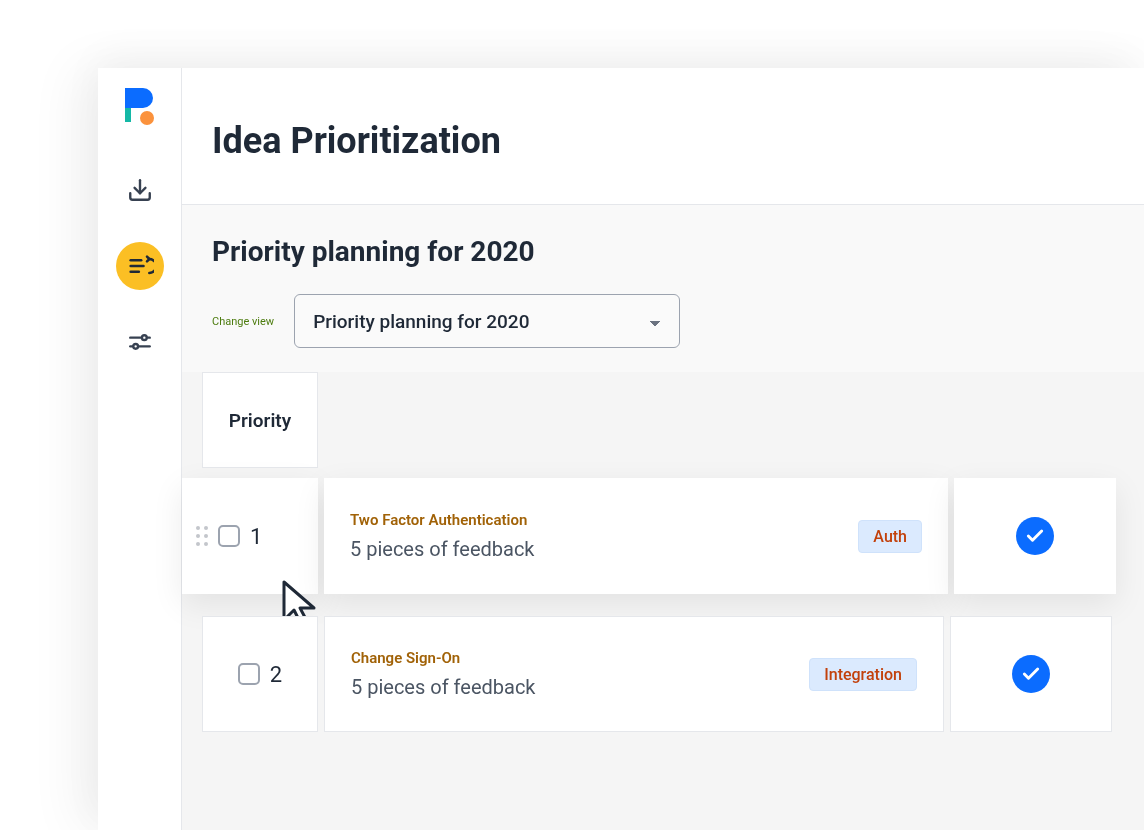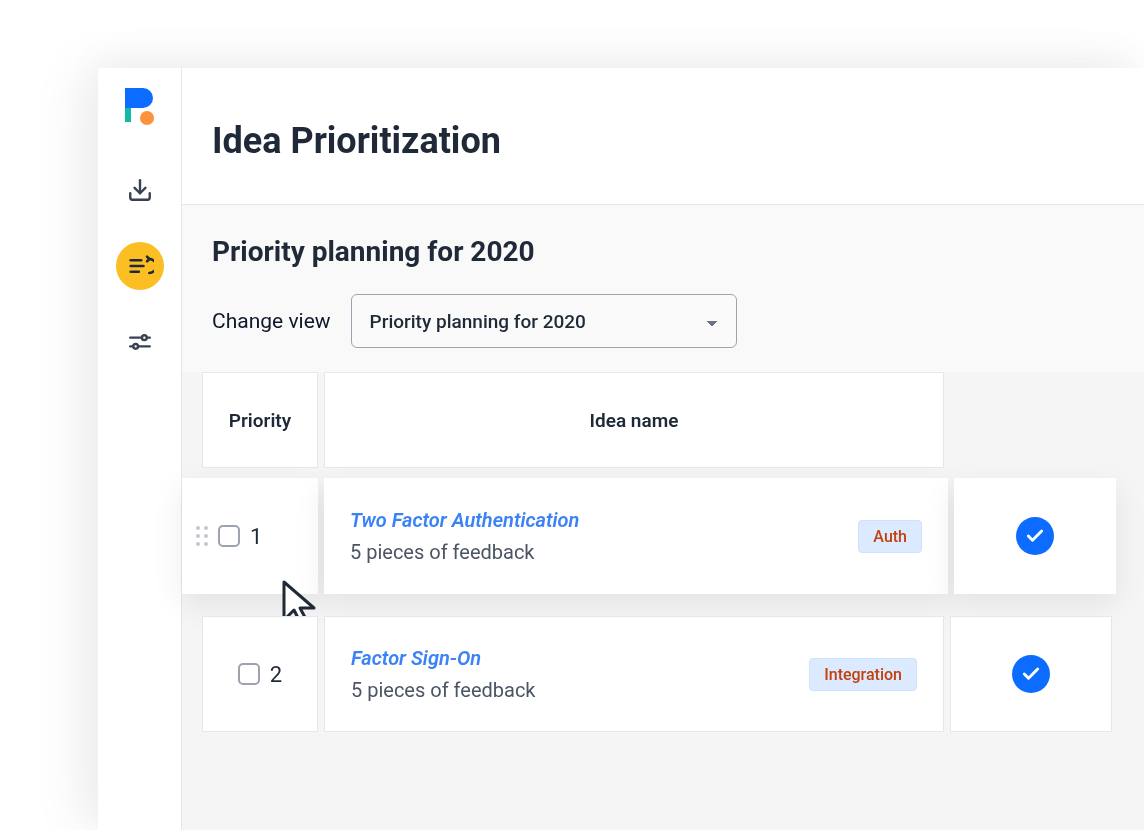--- a/index.html
+++ b/index.html
@@ -74,22 +74,22 @@
       font-weight: 700;
       color: #1f2937;
       margin-bottom: 26px;
     }
     .view-row {
       display: flex;
       align-items: center;
       gap: 20px;
     }
     .view-label {
-      font-size: 21px;
-      color: #0f172a;
+      font-size: 11px;
+      color: #4d7c0f;
     }
     .view-select {
       border: 1px solid #9ca3af;
       border-radius: 6px;
       height: 54px;
       width: 386px;
       display: flex;
       align-items: center;
       justify-content: space-between;
       padding: 0 18px;
@@ -165,21 +165,21 @@
       width: 22px;
       height: 22px;
       border: 2px solid #9ca3af;
       border-radius: 5px;
       cursor: pointer;
     }
     .priority-num { font-size: 22px; color: #1f2937; }
     .td-idea { width: 620px; height: 116px; padding: 0 26px; justify-content: space-between; }
     .td-idea.elevated { width: 624px; box-shadow: 0 10px 30px rgba(0,0,0,0.08); border: none; }
     .idea-text { display: flex; flex-direction: column; gap: 8px; }
-    .idea-title { color: #3b82f6; font-size: 20px; font-weight: 600; cursor: pointer; font-style: italic; }
+    .idea-title { color: #a16207; font-size: 15px; font-weight: 600; cursor: pointer; }
     .idea-sub { color: #4b5563; font-size: 20px; }
     .tag {
       background: #dbeafe;
       border: 1px solid #cfe2fb;
       color: #c2410c;
       font-size: 16px;
       padding: 6px 14px;
       border-radius: 4px;
       font-weight: 500;
     }
@@ -255,21 +255,20 @@
                 <path d="M1 1 L6 6 L11 1" stroke="#6b7280" stroke-width="1" fill="#6b7280"></path>
               </svg>
           </span>
         </div>
       </div>
     </div>
 
     <div class="table-area">
       <div class="table-header-row">
         <div class="th-cell th-priority">Priority</div>
-        <div class="th-cell th-idea">Idea name</div>
       </div>
 
       <div class="table-body">
 
         <div class="table-row elevated" style="position: relative;">
           <div class="td-cell td-priority elevated">
             <div class="drag-handle">
               <span></span>
                 <span></span>
                 <span></span>
@@ -301,21 +300,21 @@
           </div>
         </div>
 
         <div class="table-row">
           <div class="td-cell td-priority">
             <div class="checkbox"></div>
             <span class="priority-num">2</span>
           </div>
           <div class="td-cell td-idea">
             <div class="idea-text">
-              <span class="idea-title">Factor Sign-On</span>
+              <span class="idea-title">Change Sign-On</span>
               <span class="idea-sub">5 pieces of feedback</span>
             </div>
             <span class="tag">Integration</span>
           </div>
           <div class="td-cell td-enterprise">
             <div class="check-circle">
               <svg width="20" height="20" viewBox="0 0 24 24" fill="none" stroke="#fff" stroke-width="3.5" stroke-linecap="round" stroke-linejoin="round">
                 <polyline points="20 6 9 17 4 12"></polyline>
               </svg>
             </div>

